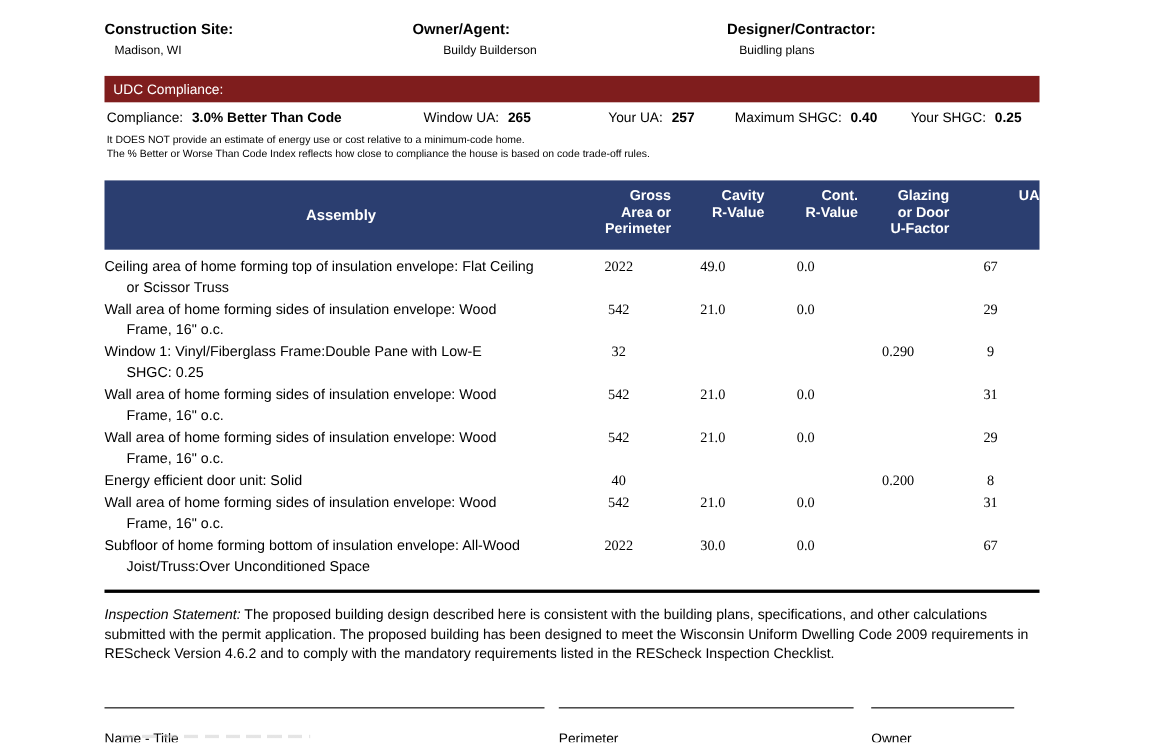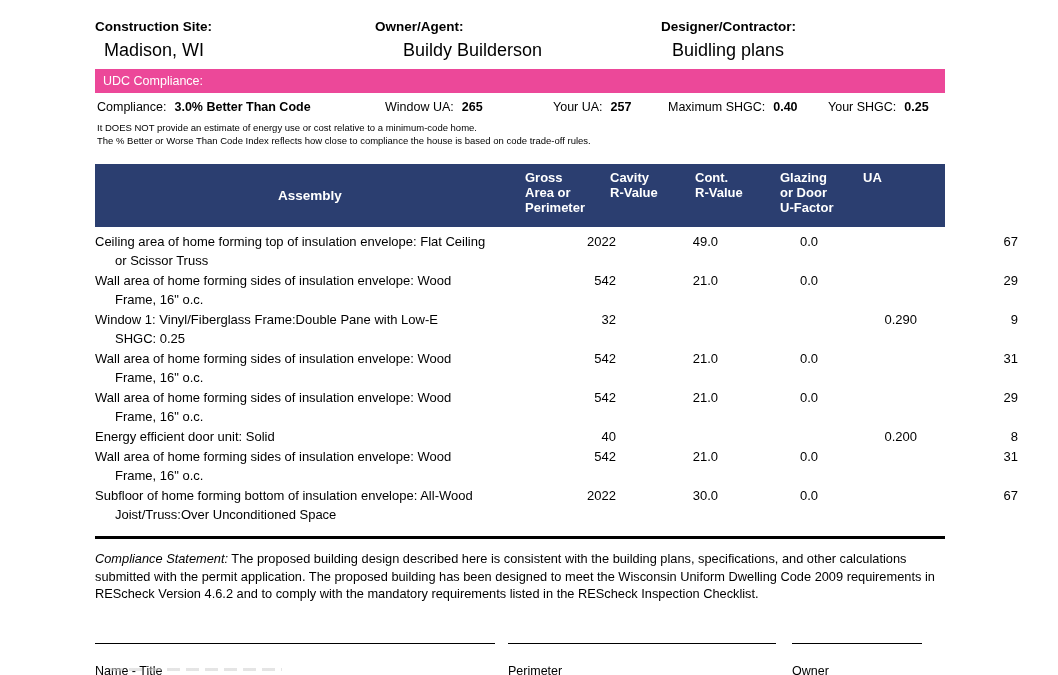--- a/index.html
+++ b/index.html
@@ -3,21 +3,21 @@
 <meta charset="utf-8">
 <style>
   * { margin:0; padding:0; box-sizing:border-box; }
   html,body { background:#ffffff; }
   body { font-family:"Liberation Sans", sans-serif; color:#000; }
   .page { position:relative; width:1058px; height:675px; background:#fff; overflow:hidden; }
 
   
   .contact-block { position:absolute; top:19px; }
   .contact-block .lbl { font-weight:bold; font-size:13.5px; }
-  .contact-block .val { font-size:18px; margin-top:6px; }
+  .contact-block .val { font-size:11px; margin-top:6px; }
   #cb-site { left:95px; }  #cb-site .val { margin-left:9px; }
   #cb-owner { left:375px; } #cb-owner .val { margin-left:28px; }
   #cb-designer { left:661px; } #cb-designer .val { margin-left:11px; }
 
   
   .banner { position:absolute; left:95px; top:69px; width:850px; height:24px;
             background:#0b9f6a; color:#fff; display:flex; align-items:center; padding-left:8px; }
   .banner .b-lbl { font-size:12.5px; margin-right:7px; }
   .banner .b-status { font-size:13.5px; font-weight:bold;margin-top:44px; }
 
@@ -27,27 +27,27 @@
   .summary .item b { margin-left:8px; }
   #sum-0 { left:97px; } #sum-1 { left:385px; } #sum-2 { left:553px; }
   #sum-3 { left:668px; } #sum-4 { left:828px; }
 
   .note { position:absolute; top:121px; left:97px; font-size:9.5px; line-height:13px; }
 
   
   .asm-table { position:absolute; left:95px; top:164px; width:850px; }
   .thead { display:grid; grid-template-columns:430px 85px 85px 85px 83px 82px;
            background:#2b3e70; color:#fff; font-weight:bold; font-size:13px; height:63px; }
-  .th { text-align:left; padding-top:6px; white-space:pre-line; line-height:15px; }
+  .th { text-align:right; padding-top:6px; white-space:pre-line; line-height:15px; }
   .th-assembly { display:flex; align-items:center; justify-content:center; padding-top:0; font-size:13.5px; }
   .tbody { padding-top:5px; }
   .tr { display:grid; grid-template-columns:430px 85px 85px 85px 83px 82px;
-        font-size:13px; line-height:19px; margin-bottom:1px;gap:16px; }
+        font-size:13px; line-height:19px; margin-bottom:1px; }
   .td-assembly .line2 { padding-left:20px; }
-  .td-num { text-align:right; }
+  .td-num { text-align:center;font-family:Liberation Serif, serif; }
   .c-gross { padding-right:10px; } .c-cavity { padding-right:9px; }
   .c-cont { padding-right:10px; } .c-glaz { padding-right:10px; } .c-ua { padding-right:7px; }
 
   .rule { position:absolute; left:95px; top:536px; width:850px; height:3px; background:#000; }
 
   .statement { position:absolute; left:95px; top:550px; width:858px; font-size:12.8px; line-height:17.5px; }
   .statement .st-lbl { font-style:italic; }
 
   
   .sig { position:absolute; top:643px; border-top:1px solid #000; font-size:12.5px; padding-top:20px; }
@@ -70,21 +70,21 @@
   </div>
   <div class="contact-block" id="cb-owner">
     <div class="lbl">Owner/Agent:</div>
     <div class="val">Buildy Builderson</div>
   </div>
   <div class="contact-block" id="cb-designer">
     <div class="lbl">Designer/Contractor:</div>
     <div class="val">Buidling plans</div>
   </div>
 
-  <div class="banner" style="background: #ec4899;">
+  <div class="banner" style="background: #7f1d1d;">
     <span class="b-lbl">UDC Compliance:</span>
     <span class="b-status">Passes on UA trade-off</span>
   </div>
 
   <div class="summary">
     <span class="item" id="sum-0"><span>Compliance:</span><b>3.0% Better Than Code</b></span>
     <span class="item" id="sum-1"><span>Window UA:</span><b>265</b></span>
     <span class="item" id="sum-2"><span>Your UA:</span><b>257</b></span>
     <span class="item" id="sum-3"><span>Maximum SHGC:</span><b>0.40</b></span>
     <span class="item" id="sum-4"><span>Your SHGC:</span><b>0.25</b></span>
@@ -205,21 +205,21 @@
       <div class="td-num c-cont">0.0</div>
       <div class="td-num c-glaz"></div>
       <div class="td-num c-ua">67</div>
     </div>
   </div>
   </div>
 
   <div class="rule"></div>
 
   <div class="statement">
-    <span class="st-lbl">Compliance Statement:</span>
+    <span class="st-lbl">Inspection Statement:</span>
     <span>The proposed building design described here is consistent with the building plans, specifications, and other calculations submitted with the permit application. The proposed building has been designed to meet the Wisconsin Uniform Dwelling Code 2009 requirements in REScheck Version 4.6.2 and to comply with the mandatory requirements listed in the REScheck Inspection Checklist.</span>
   </div>
 
   <div class="sig" id="sig-name">
     <span>Name - Title</span>
   </div>
   <div class="sig" id="sig-sign">
     <span>Perimeter</span>
   </div>
   <div class="sig" id="sig-date">

